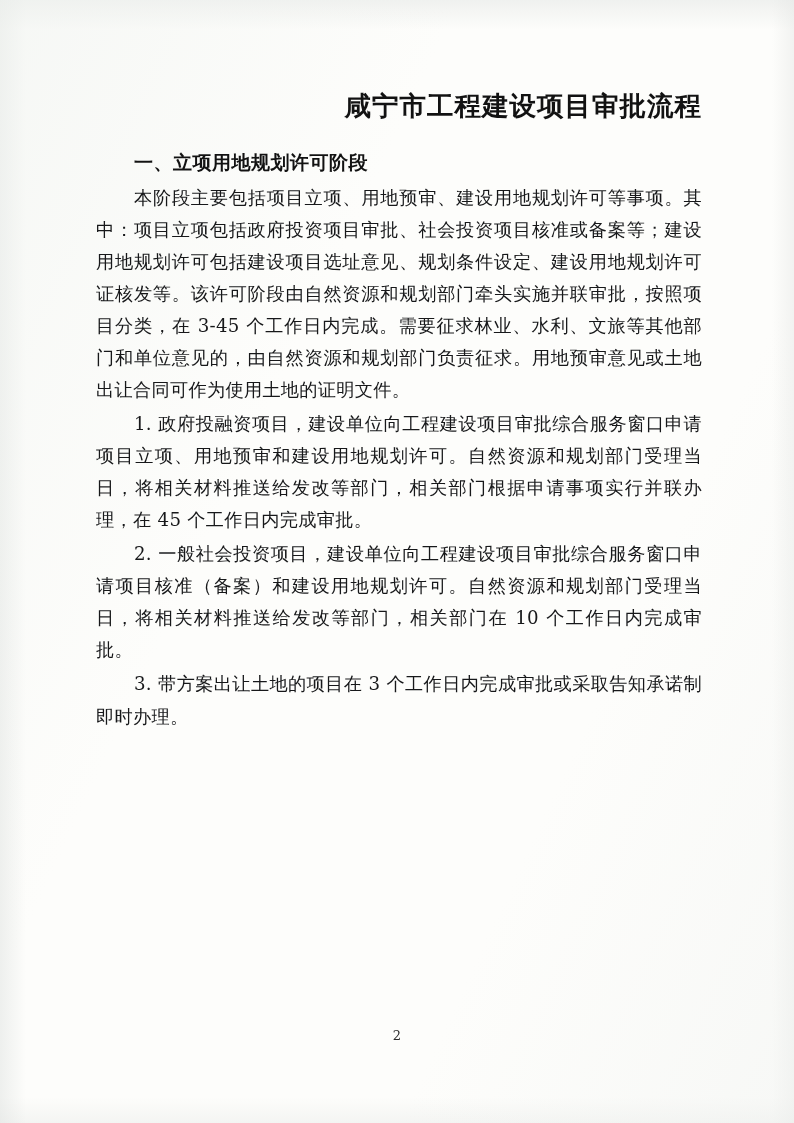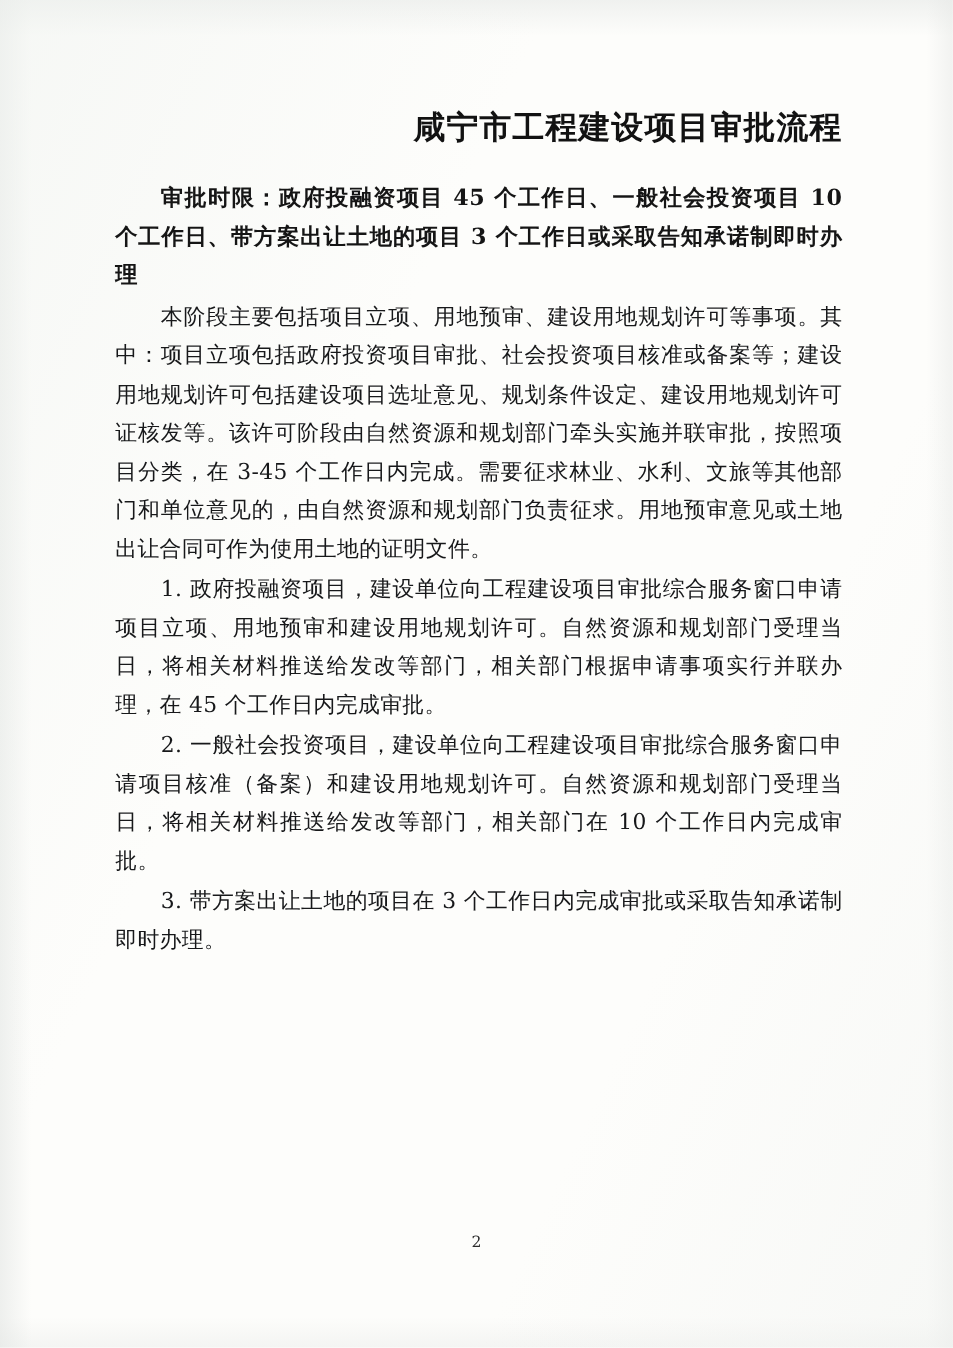--- a/index.html
+++ b/index.html
@@ -91,22 +91,22 @@
 </head>
 <body>
 
 <div class="page">
   <div class="scan-tint"></div>
 
   <div class="content">
 
     <h1 class="doc-title">咸宁市工程建设项目审批流程</h1>
 
+    <h2 class="section-heading">一、立项用地规划许可阶段</h2>
 
-    <p class="emphasis-block">审批时限：政府投融资项目 45 个工作日、一般社会投资项目 10 个工作日、带方案出让土地的项目 3 个工作日或采取告知承诺制即时办理</p>
 
     <p class="body-para">本阶段主要包括项目立项、用地预审、建设用地规划许可等事项。其中：项目立项包括政府投资项目审批、社会投资项目核准或备案等；建设用地规划许可包括建设项目选址意见、规划条件设定、建设用地规划许可证核发等。该许可阶段由自然资源和规划部门牵头实施并联审批，按照项目分类，在 3-45 个工作日内完成。需要征求林业、水利、文旅等其他部门和单位意见的，由自然资源和规划部门负责征求。用地预审意见或土地出让合同可作为使用土地的证明文件。</p>
 
     <p class="body-para">1. 政府投融资项目，建设单位向工程建设项目审批综合服务窗口申请项目立项、用地预审和建设用地规划许可。自然资源和规划部门受理当日，将相关材料推送给发改等部门，相关部门根据申请事项实行并联办理，在 45 个工作日内完成审批。</p>
 
     <p class="body-para">2. 一般社会投资项目，建设单位向工程建设项目审批综合服务窗口申请项目核准（备案）和建设用地规划许可。自然资源和规划部门受理当日，将相关材料推送给发改等部门，相关部门在 10 个工作日内完成审批。</p>
 
     <p class="body-para">3. 带方案出让土地的项目在 3 个工作日内完成审批或采取告知承诺制即时办理。</p>
 
   </div>

